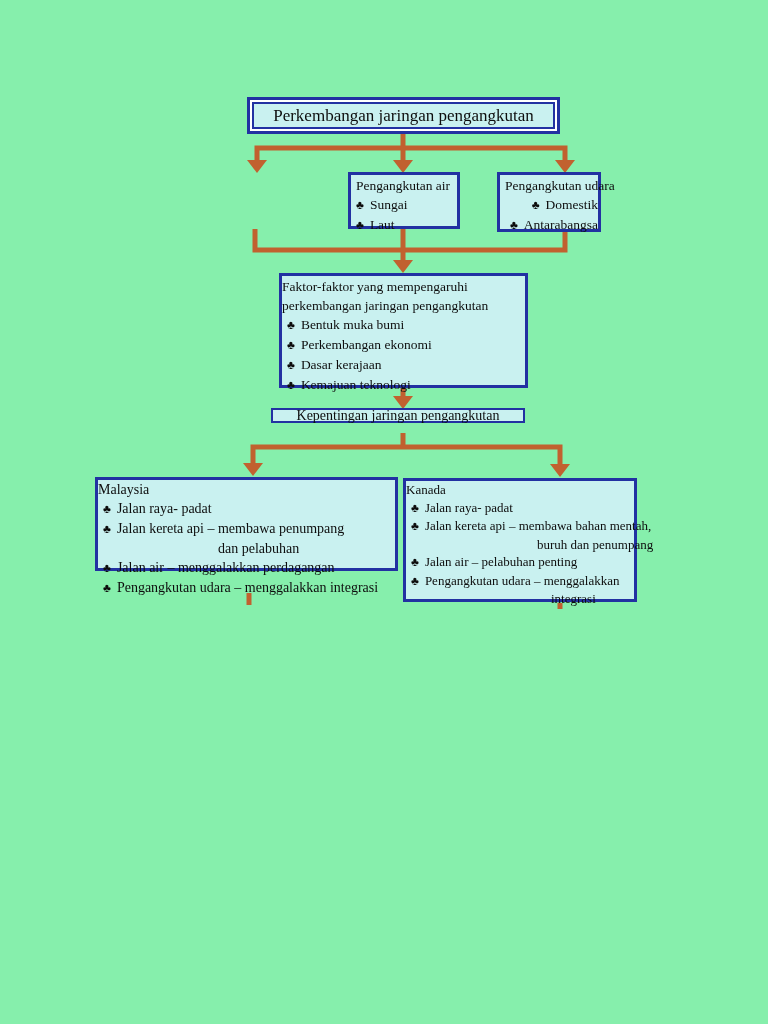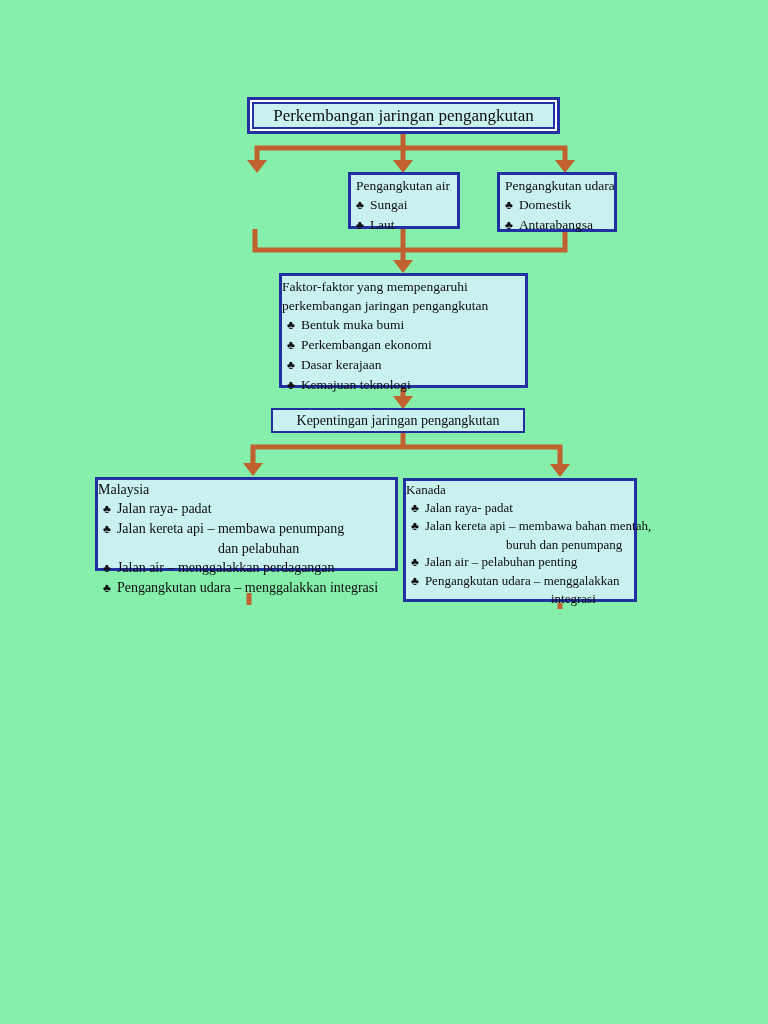--- a/index.html
+++ b/index.html
@@ -23,28 +23,28 @@
     position:absolute;left:247px;top:97px;width:313px;height:37px;
     box-sizing:border-box;border:3px solid #2231a2;background:#ffffff;padding:2px;
   }
   .tbox-inner{
     width:100%;height:100%;box-sizing:border-box;border:2px solid #2231a2;
     background:#c9f1f0;display:flex;align-items:center;justify-content:center;
     font-size:17px;white-space:nowrap;
   }
   .b-darat{left:188px;top:172px;width:131px;height:57px;}
   .b-air{left:348px;top:172px;width:112px;height:57px;}
-  .b-udara{left:497px;top:172px;width:120px;height:60px;}
+  .b-udara{left:497px;top:172px;width:104px;height:60px;text-align:right;}
   .b-faktor{left:279px;top:273px;width:249px;height:115px;padding-top:1px;}
-  .b-kep{left:271px;top:408px;width:254px;height:25px;border-width:2px;
+  .b-kep{left:271px;top:408px;width:254px;height:15px;border-width:2px;
          display:flex;align-items:center;justify-content:center;font-size:14px;}
   .b-my{left:95px;top:477px;width:303px;height:94px;font-size:14px;line-height:19px;}
   .b-ka{left:403px;top:478px;width:234px;height:124px;font-size:13px;line-height:17.5px;}
   .cont-my{padding-left:120px;}
-  .cont-ka1{padding-left:100px;}
+  .cont-ka1{padding-left:100px;margin-left:31px;}
   .cont-ka2{padding-left:145px;}
 </style>
 </head>
 <body>
 
 <div class="canvas">
 
   <svg class="arrows" width="768" height="1024" viewBox="0 0 768 1024">
     <g stroke="#c1612f" stroke-width="5" fill="none">
       <path d="M403 134 V149"></path>

